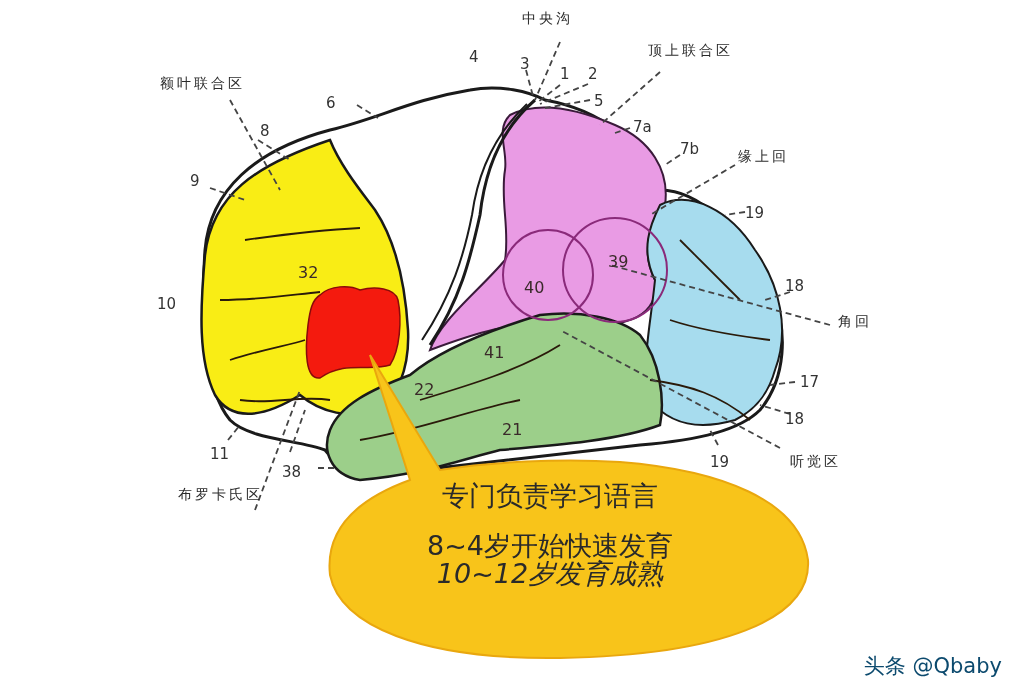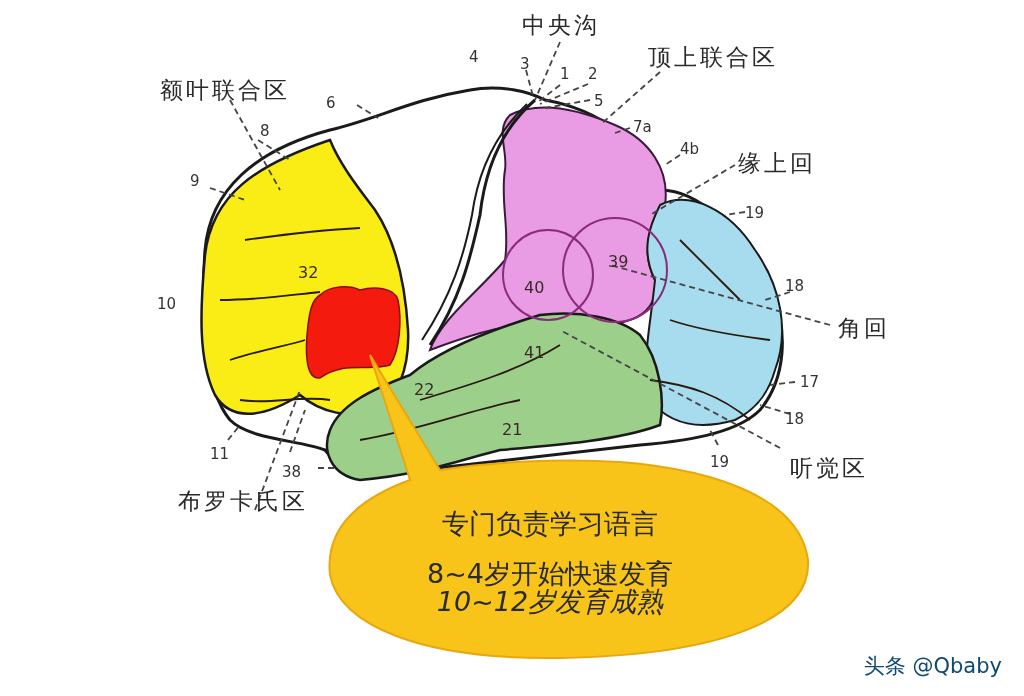--- a/index.html
+++ b/index.html
@@ -1,22 +1,22 @@
 <!DOCTYPE html>
 <html><head>
 <meta charset="utf-8">
 <style>
   html, body { margin:0; padding:0; }
   body { width:1024px; height:696px; background:#ffffff; position:relative; overflow:hidden;
          font-family:"DejaVu Sans", sans-serif; }
   #canvas { position:absolute; left:0; top:0; width:1024px; height:696px; }
-  .label-cn { position:absolute; font-size:23px; color:#2a2a2a; letter-spacing:3px; white-space:nowrap; }
+  .label-cn { position:absolute; font-size:14px; color:#2a2a2a; letter-spacing:3px; white-space:nowrap; }
   .num { position:absolute; font-size:15px; color:#333; font-family:"DejaVu Sans", sans-serif; }
   .num-in { position:absolute; font-size:16px; color:#3a2a2a; }
-  .bubble-text { position:absolute; left:400px; width:300px; text-align:center; font-size:27px; color:#2a2a2a; white-space:nowrap;margin-top:28px; }
+  .bubble-text { position:absolute; left:400px; width:300px; text-align:center; font-size:27px; color:#2a2a2a; white-space:nowrap; }
   .watermark { position:absolute; right:22px; bottom:16px; font-size:21px; color:#0c4a6e; }
 </style>
 </head>
 <body>
 
 <svg id="canvas" viewBox="0 0 1024 696" xmlns="http://www.w3.org/2000/svg">
 
   <path d="M205,250 C210,190 255,150 330,130 C380,118 410,100 470,90 C500,84 530,92 545,100
            C600,110 640,140 660,190 C700,190 740,230 770,290 C790,330 785,380 760,410
            C740,430 700,440 640,445 L420,470 C380,480 340,470 325,450
@@ -103,29 +103,29 @@
 <div class="num" style="left:588px;top:65px;">2</div>
 <div class="num" style="left:594px;top:92px;">5</div>
 <div class="num" style="left:326px;top:94px;">6</div>
 <div class="num" style="left:260px;top:122px;">8</div>
 <div class="num" style="left:190px;top:172px;">9</div>
 <div class="num" style="left:157px;top:295px;">10</div>
 <div class="num" style="left:210px;top:445px;">11</div>
 <div class="num-in" style="left:298px;top:263px;">32</div>
 <div class="num" style="left:282px;top:463px;">38</div>
 <div class="num" style="left:633px;top:118px;">7a</div>
-<div class="num" style="left:680px;top:140px;">4b</div>
+<div class="num" style="left:680px;top:140px;">7b</div>
 <div class="num" style="left:745px;top:204px;">19</div>
 <div class="num" style="left:785px;top:277px;">18</div>
 <div class="num" style="left:800px;top:373px;">17</div>
 <div class="num" style="left:785px;top:410px;">18</div>
 <div class="num" style="left:710px;top:453px;">19</div>
 <div class="num-in" style="left:524px;top:260px;margin-top:18px;">40</div>
 <div class="num-in" style="left:608px;top:252px;">39</div>
-<div class="num-in" style="left:484px;top:343px;margin-left:40px;">41</div>
+<div class="num-in" style="left:484px;top:343px;">41</div>
 <div class="num-in" style="left:414px;top:380px;">22</div>
 <div class="num-in" style="left:502px;top:420px;">21</div>
 
 <div class="bubble-text" style="top:478px;">专门负责学习语言</div>
 <div class="bubble-text" style="top:528px;">8~4岁开始快速发育</div>
 <div class="bubble-text" style="top:556px;font-style:italic;">10~12岁发育成熟</div>
 
 <div class="watermark">头条 @Qbaby</div>
 
 </body></html>

